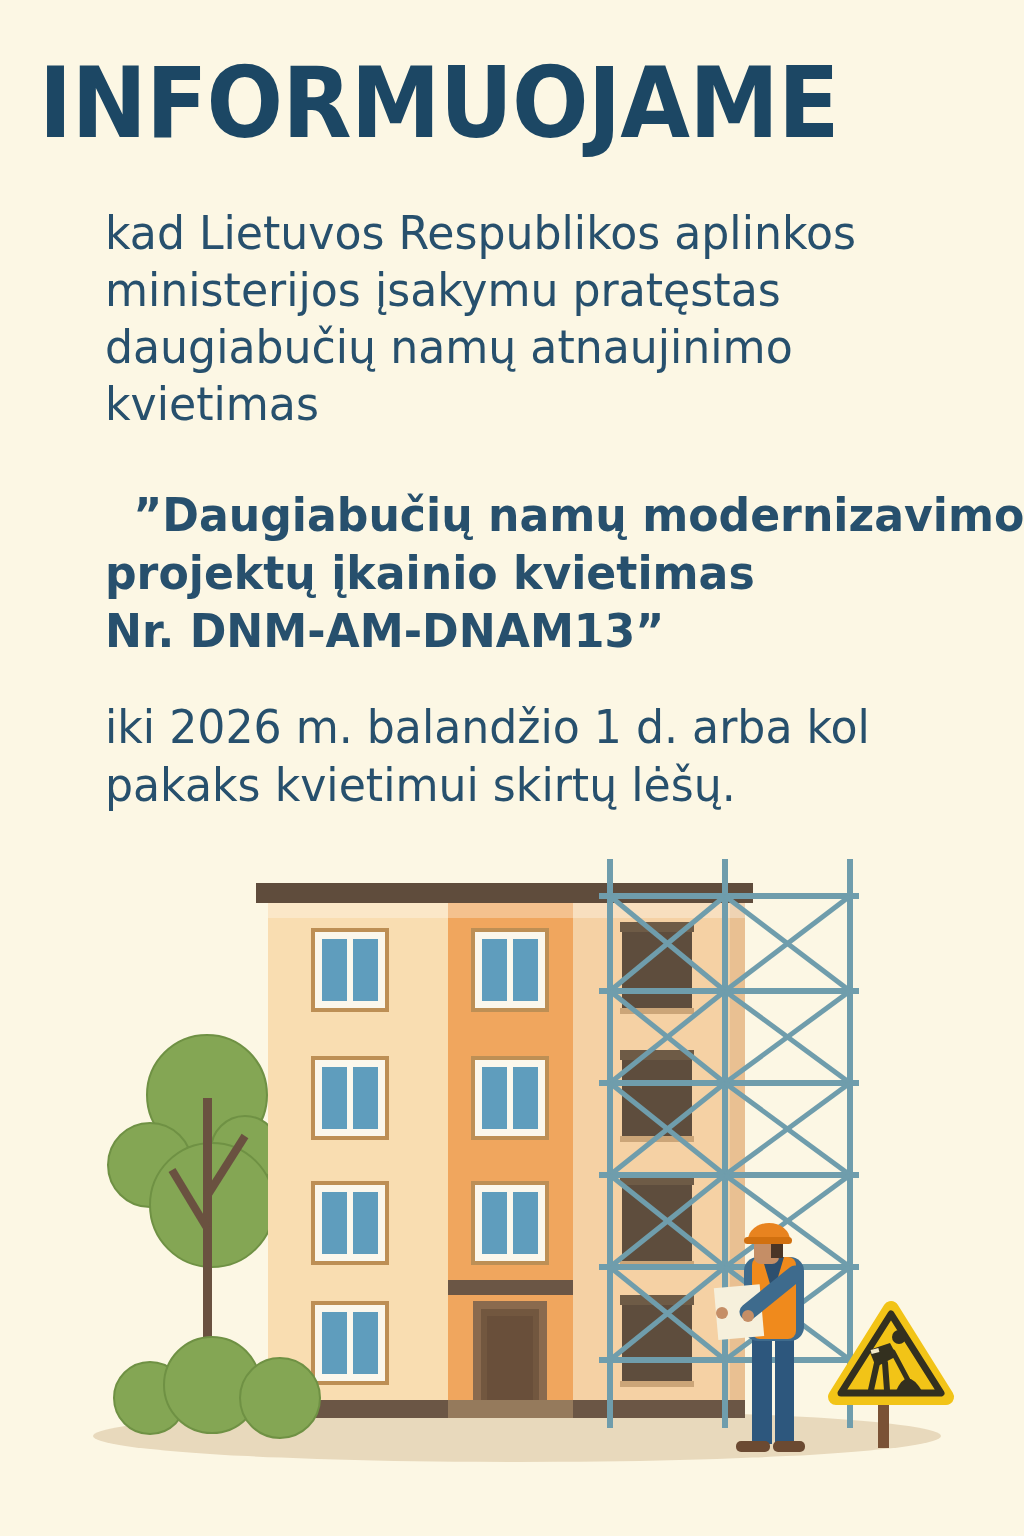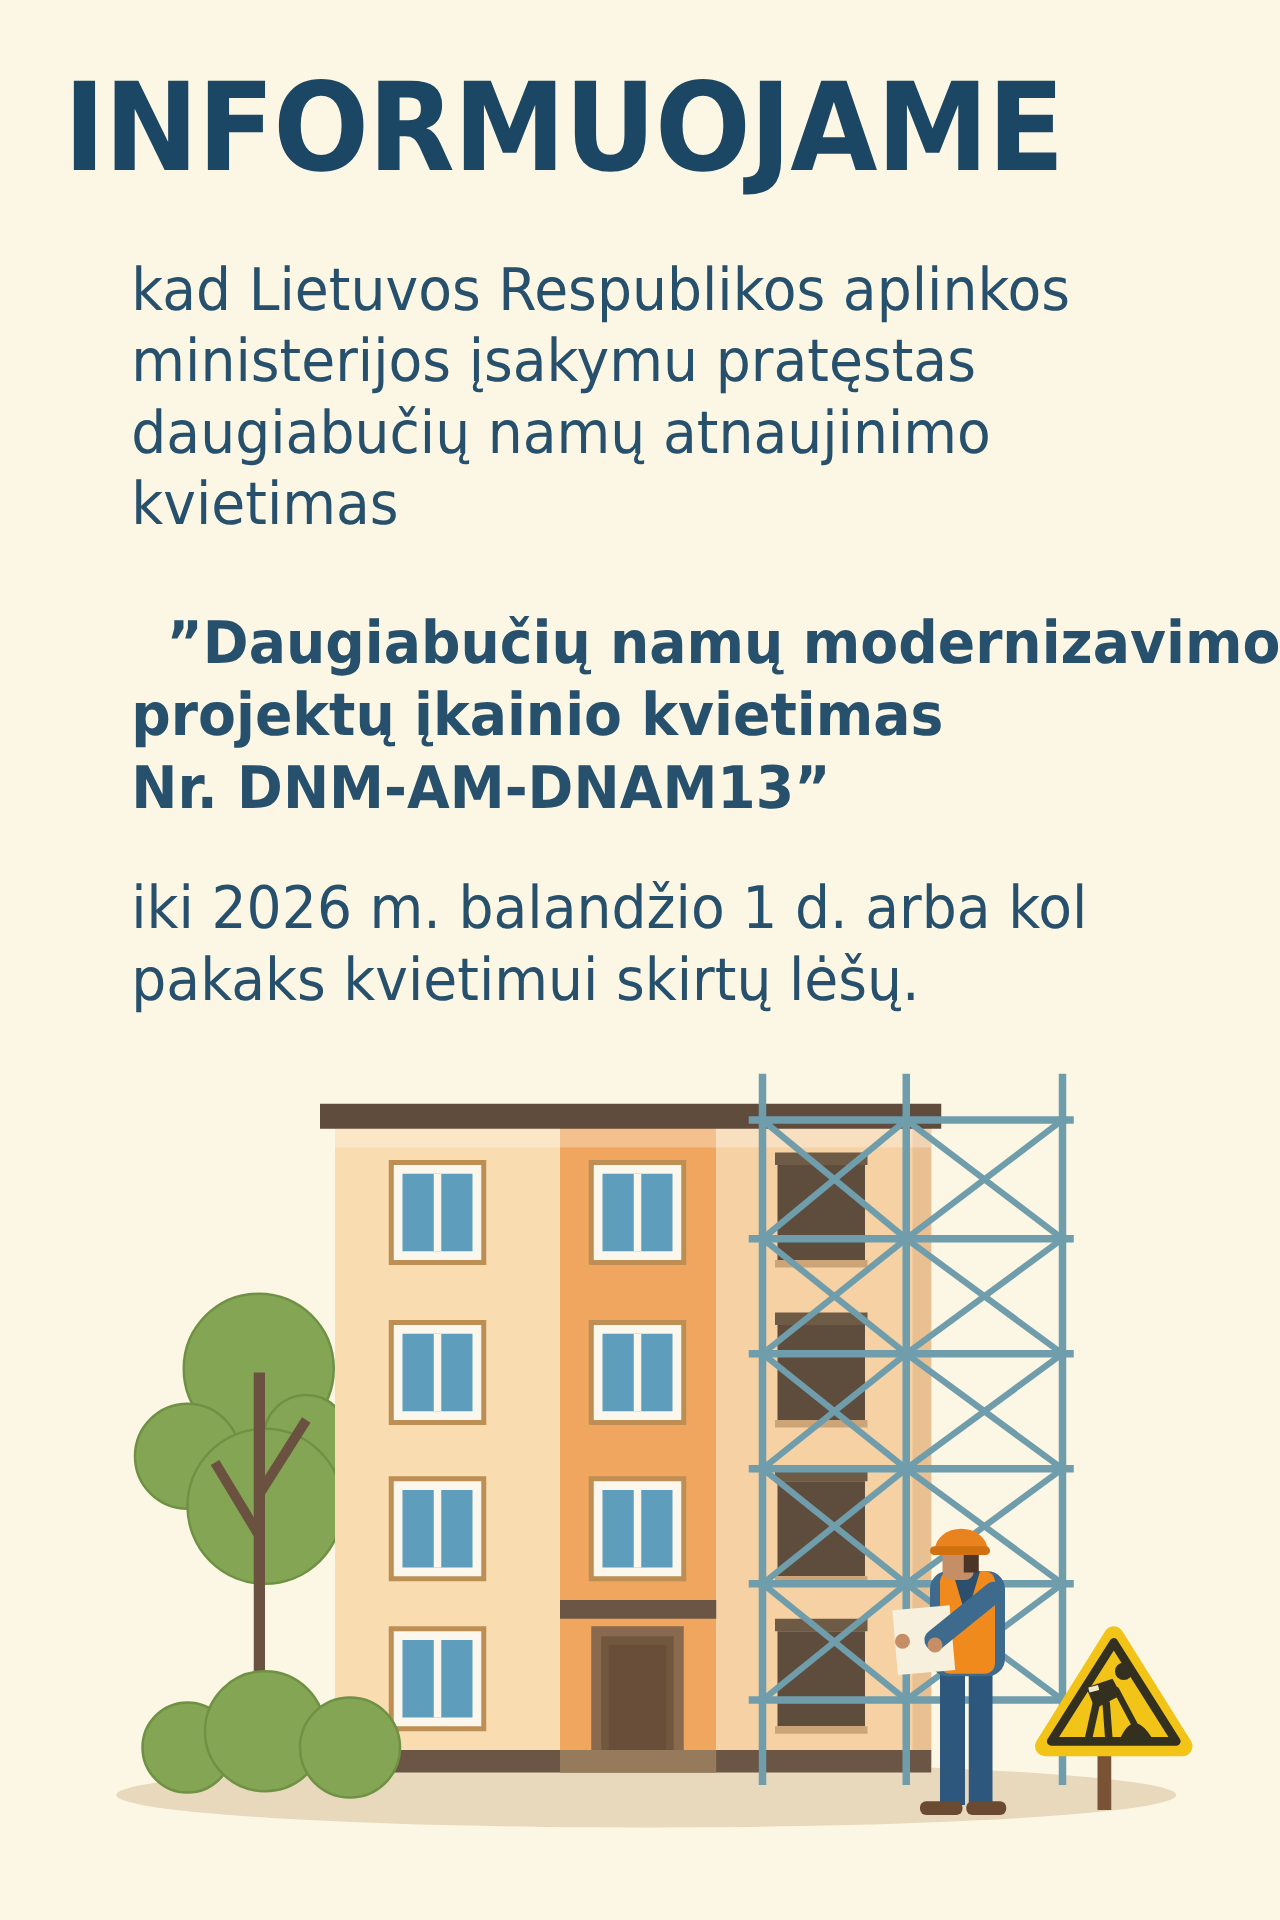--- a/index.html
+++ b/index.html
@@ -2,21 +2,21 @@
 <html style="--background: #fcf7e4; --title-navy: #1c4764; --body-navy: #27506d; --building-cream: #f9ddb1; --building-cream-light: #fce6c4; --building-orange: #f0a65e; --building-peach: #f5d1a4; --building-edge-shade: #e9c092; --roof-brown: #5f4c3c; --base-brown: #6b5645; --door-step: #957a5c; --window-casing: #bd8f55; --window-frame: #fbf7ec; --window-blue: #5f9dbd; --dark-window: #5e4d3d; --dark-window-lintel: #6e5b46; --dark-window-sill: #cba578; --door-frame: #8a6a4e; --door-inner: #72573f; --door-leaf: #694f3a; --scaffold-blue: #6f9dac; --tree-green: #84a654; --tree-outline: #6f9144; --trunk-brown: #6a5140; --ground-beige: #e8d9bc; --helmet-orange: #e8831f; --helmet-brim: #d1700f; --skin-tan: #c58e66; --hair-brown: #4a3526; --jacket-blue: #3e6b8d; --vest-orange: #f08a1c; --vest-navy: #2d4f6e; --pants-navy: #2d577d; --shoe-brown: #6b4a32; --paper-cream: #f6f0dc; --sign-yellow: #f2c417; --sign-black: #33301f; --post-brown: #7a5235;"><head>
 <meta charset="utf-8">
 <style>
   html,body{margin:0;padding:0;}
   .poster{
     position:relative; width:1024px; height:1536px; overflow:hidden;
     background:var(--background,#fcf7e4);
     font-family:"DejaVu Sans", sans-serif;
   }
   .title{
-    position:absolute; top:52px; left:16px; width:808px; margin:0;
+    position:absolute; top:52px; left:4px; width:808px; margin:0;
     text-align:right; font-size:98px; font-weight:bold; line-height:1.05;
     color:var(--title-navy,#1c4764); letter-spacing:-1px;
   }
   .title .condense{display:inline-block; transform:scaleX(.92); transform-origin:center;}
   .para{position:absolute; left:105px; color:var(--body-navy,#27506d);
         transform:scaleX(.94); transform-origin:0 0;}
   .para .line{white-space:nowrap;}
   .intro{top:204px; font-size:47px; line-height:57px;}
   .highlight{top:486px; font-size:47px; line-height:58px; font-weight:bold;}
   .highlight .indent{padding-left:30px;}

